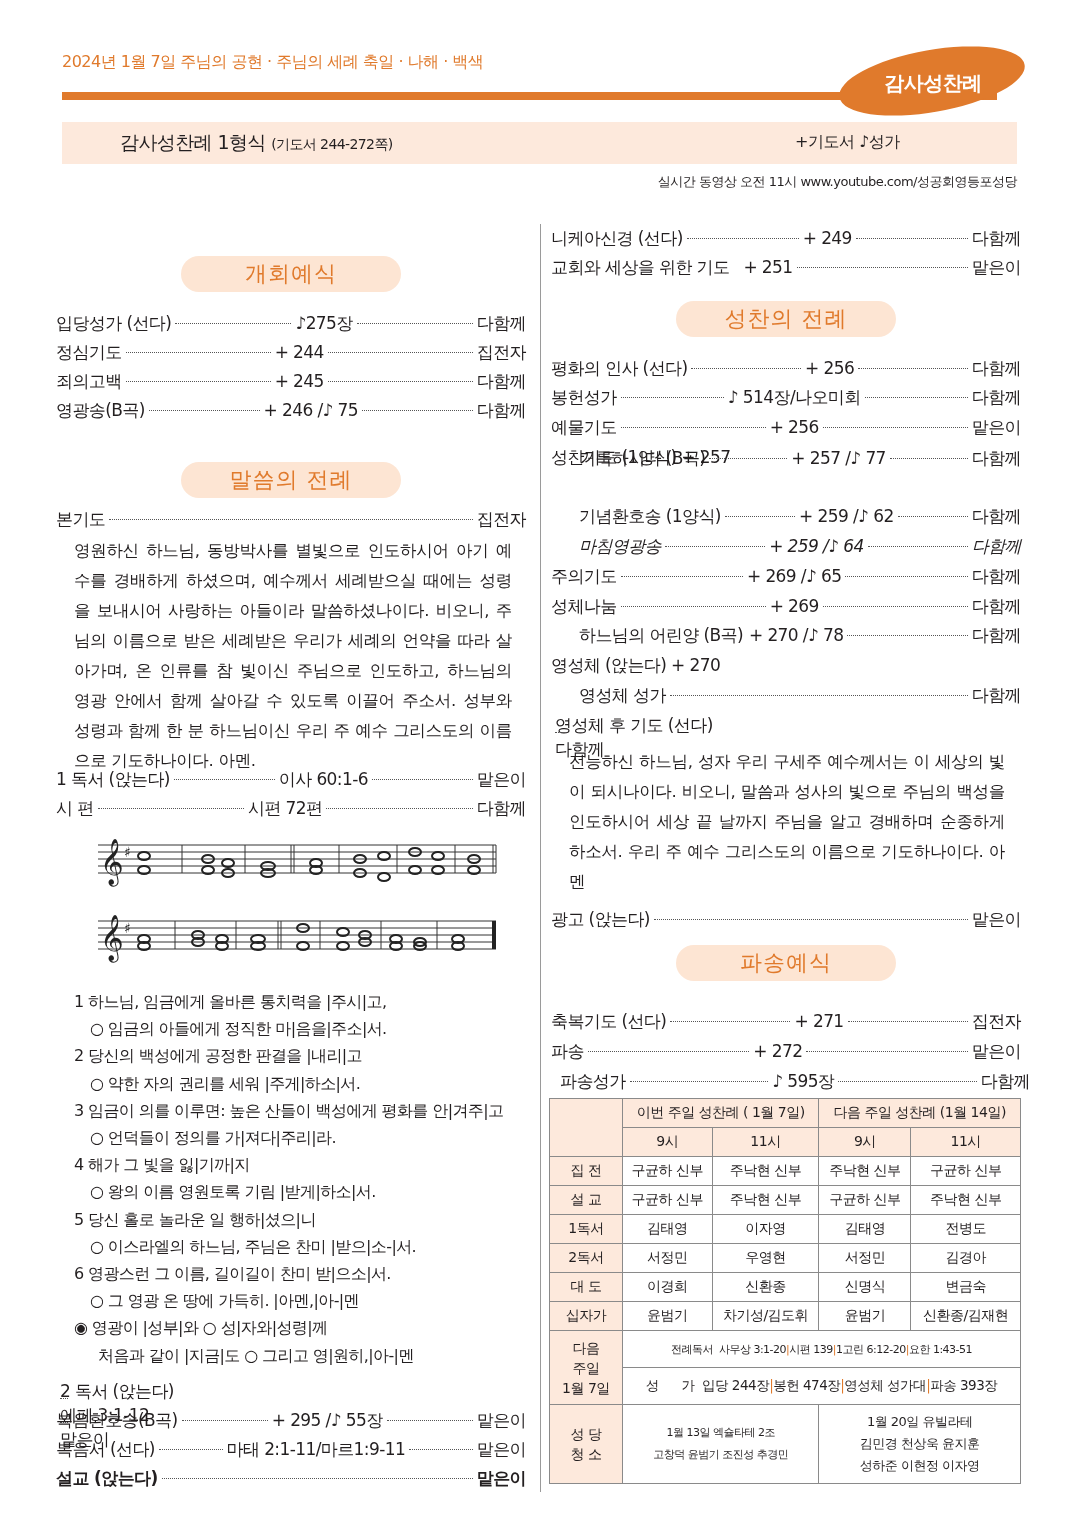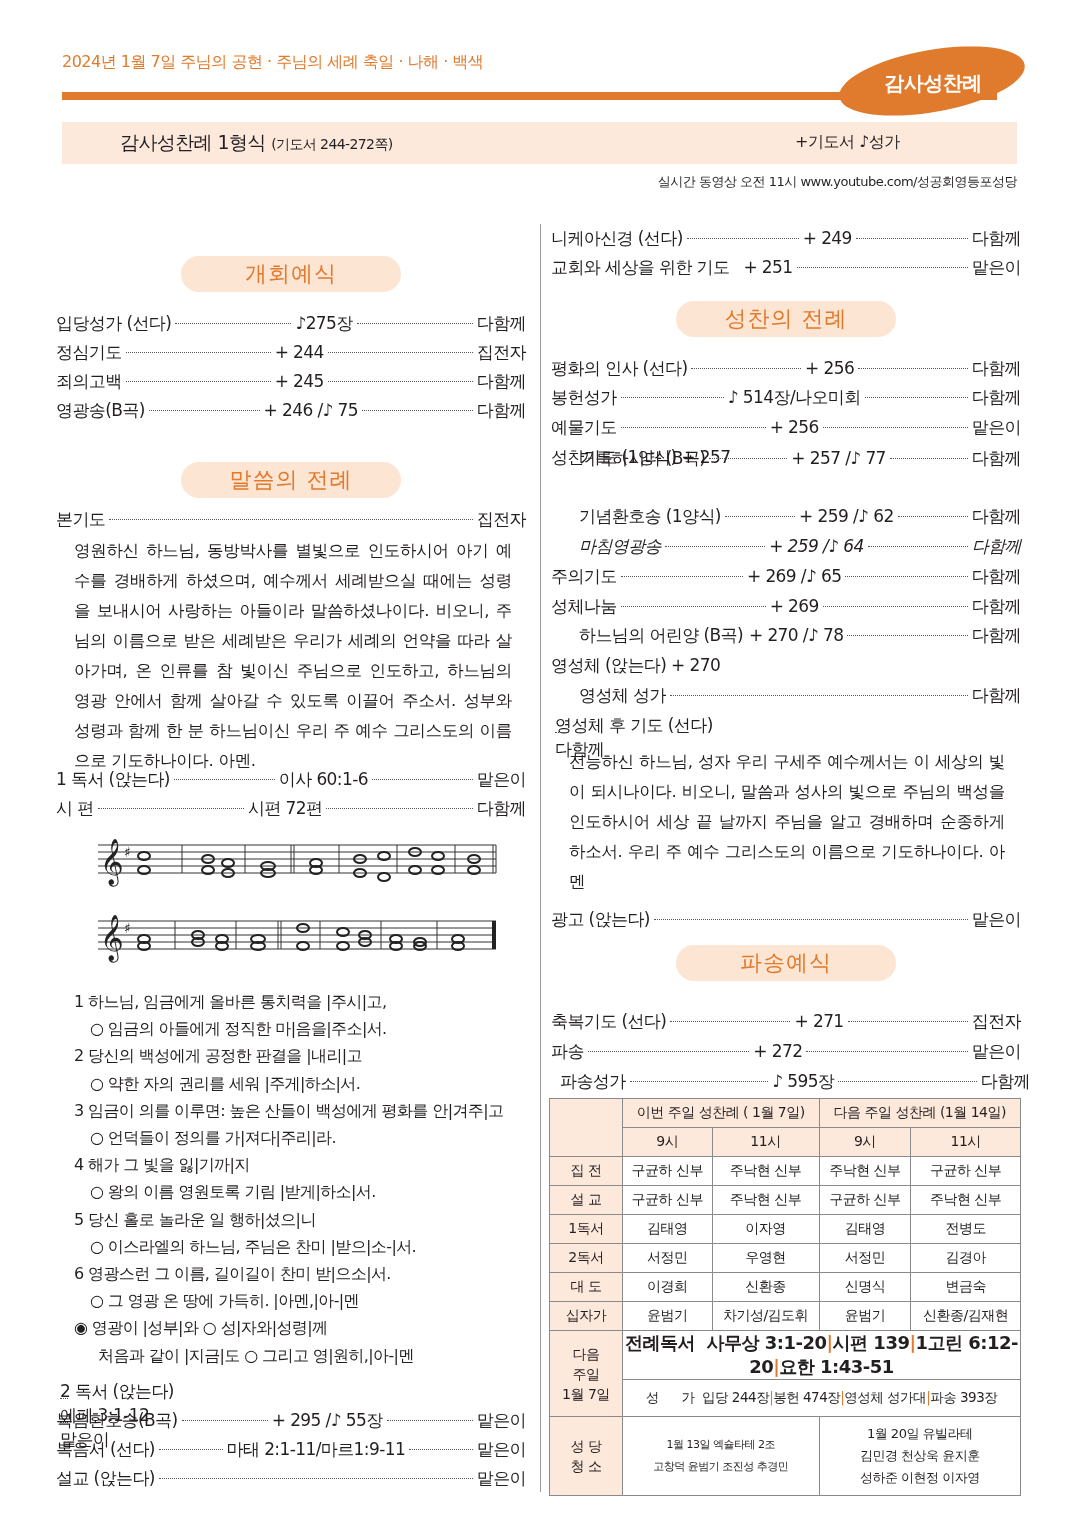--- a/index.html
+++ b/index.html
@@ -221,21 +221,21 @@
     <span class="dots"></span>
     <span class="who">맡은이</span>
 </div>
 <div class="row" style="left:56px;top:1438px;width:470px;">
   <span class="lbl">복음서 (선다)</span>
     <span class="dots"></span>
     <span class="mid">마태 2:1-11/마르1:9-11</span>
     <span class="dots"></span>
     <span class="who">맡은이</span>
 </div>
-<div class="row" style="left:56px;top:1467px;width:470px;">
+<div class="row" style="left:56px;top:1467px;width:470px;font-weight:bold;">
   <span class="lbl">설교 (앉는다)</span>
     <span class="dots"></span>
     <span class="who">맡은이</span>
 </div>
 
 <div class="row" style="left:551px;top:227px;width:470px;">
   <span class="lbl">니케아신경 (선다)</span>
     <span class="dots"></span>
     <span class="mid">+ 249</span>
     <span class="dots"></span>
@@ -416,21 +416,21 @@
     <td>차기성/김도휘</td>
     <td>윤범기</td>
     <td>신환종/김재현</td>
   </tr>
   <tr>
     <td class="rowh" rowspan="2" style="line-height:20px;">
       <div>다음</div>
       <div>주일</div>
       <div>1월 7일</div>
     </td>
-    <td colspan="4" style="height:36px;font-size:18px;font-weight:bold;">
+    <td colspan="4" style="height:36px;font-size:11px;">
       <span>전례독서</span>&nbsp;
       <span>사무상 3:1-20</span><span class="sep">|</span><span>시편 139</span><span class="sep">|</span><span>1고린 6:12-20</span><span class="sep">|</span><span>요한 1:43-51</span>
     </td>
   </tr>
   <tr>
     <td colspan="4" style="height:36px;font-size:13.5px;">
       <span style="white-space:pre">성      가</span>&nbsp;
       <span>입당 244장</span><span class="sep">|</span><span>봉헌 474장</span><span class="sep">|</span><span>영성체 성가대</span><span class="sep">|</span><span>파송 393장</span>
     </td>
   </tr>

